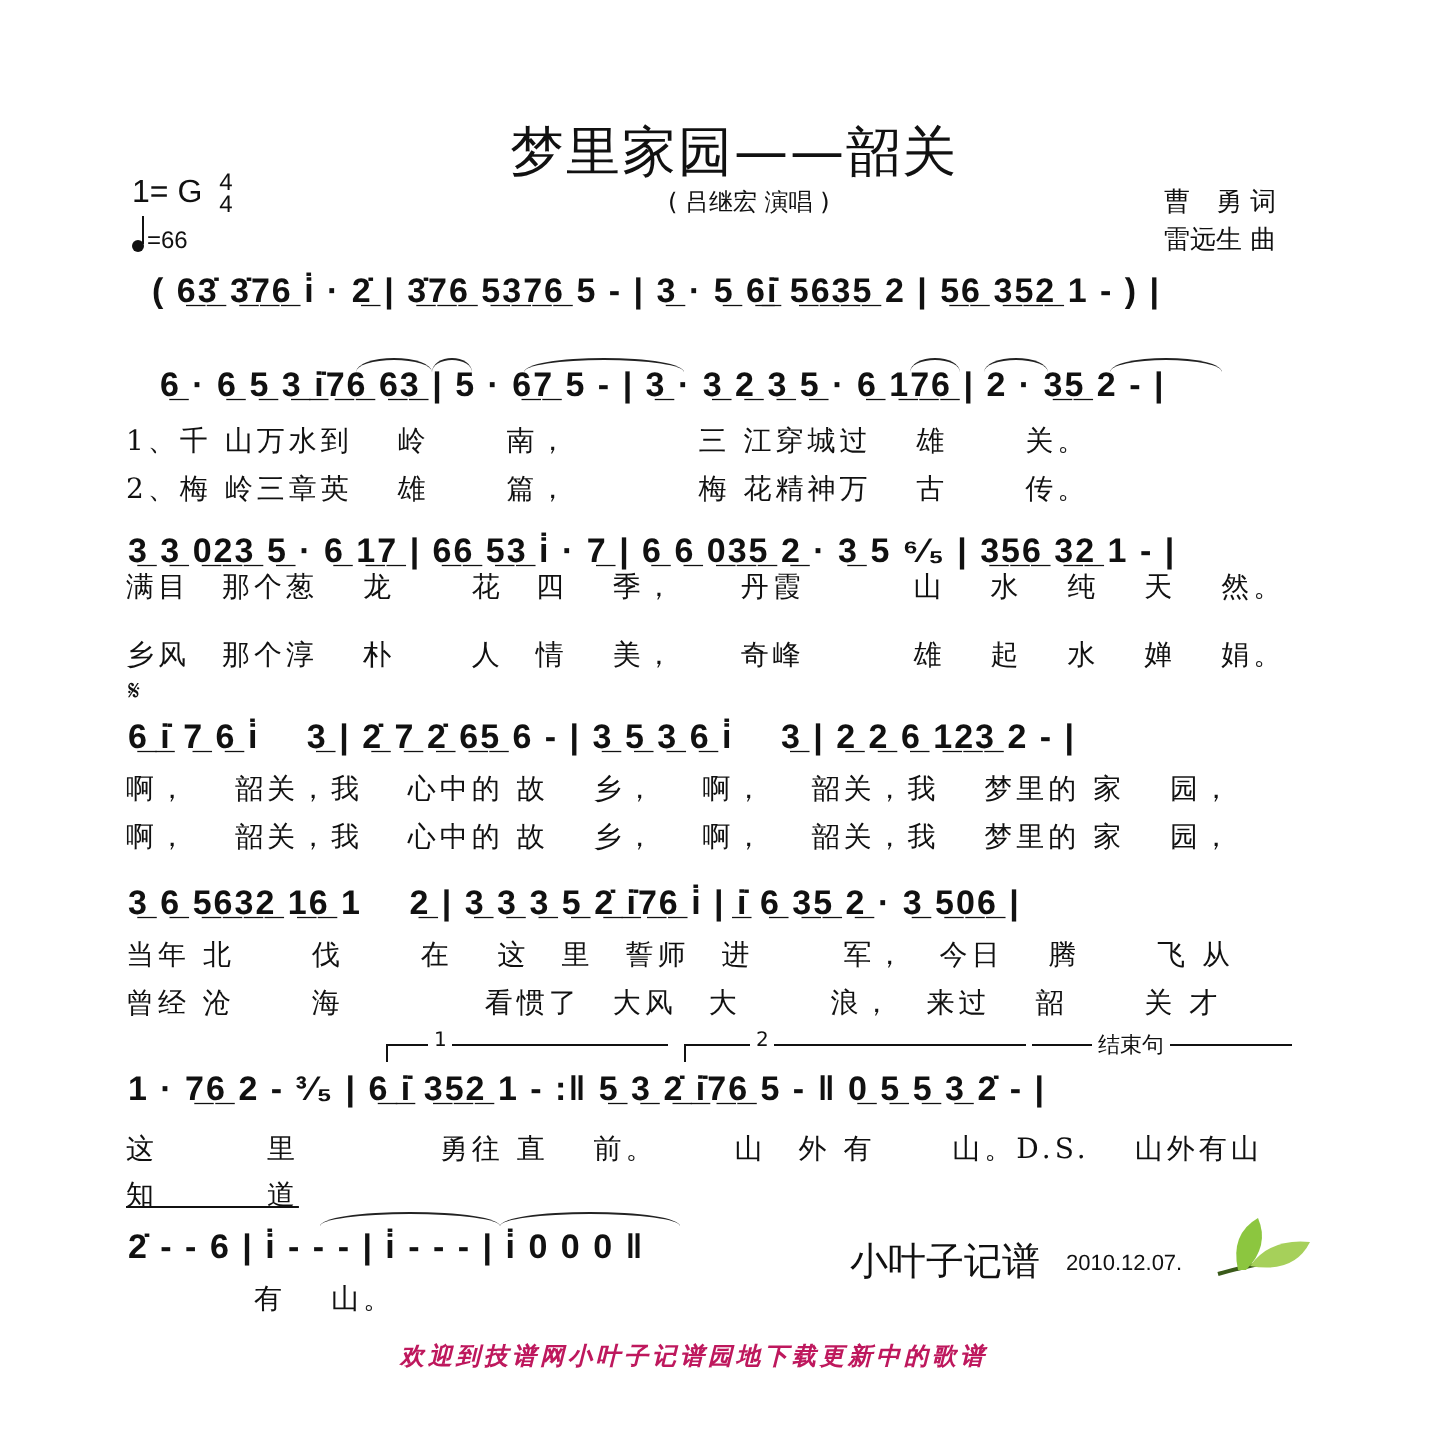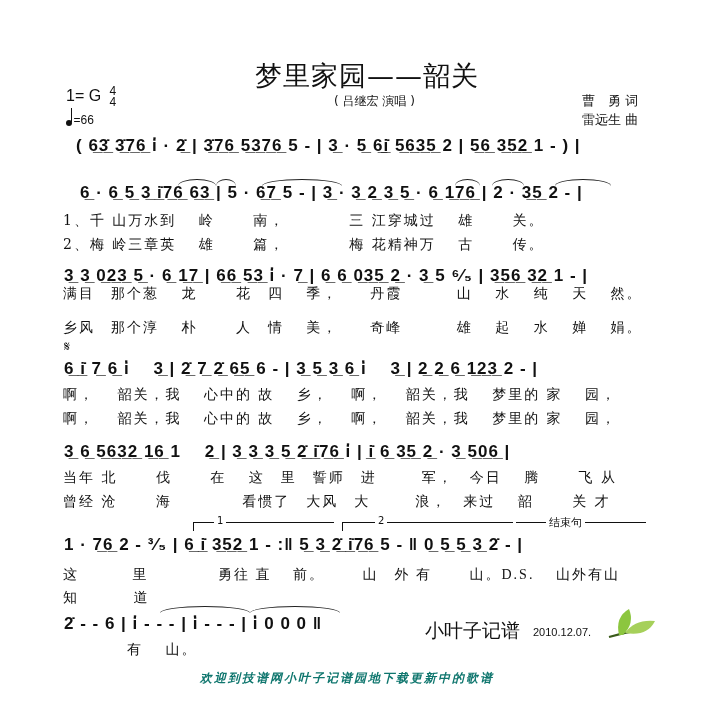--- a/index.html
+++ b/index.html
@@ -17,21 +17,21 @@
 
   .line { position:absolute; left:66px; font-family:"Liberation Sans", sans-serif; font-weight:bold; font-size:19px; white-space:nowrap; letter-spacing:1px; }
   .lyric { position:absolute; font-family:"DejaVu Serif", serif; font-size:14px; white-space:nowrap; letter-spacing:2px; }
 
   .slur { position:absolute; border-top:1.5px solid #222; border-radius:50% 50% 0 0 / 100% 100% 0 0; height:6px; }
   .volta { position:absolute; border-top:1px solid #111; border-left:1px solid #111; height:8px; font-size:10px; }
   .volta span { position:absolute; top:-8px; background:#fff; padding:0 3px; }
 
   .sig { font-family:"DejaVu Serif", serif; font-size:19px; font-weight:normal; }
   .date { font-size:11px; font-family:"Liberation Sans", sans-serif; }
-  .footer { left:200px; top:670px; color:#0f766e; font-size:12px; font-weight:bold; font-style:italic; letter-spacing:2px; white-space:nowrap; font-family:"DejaVu Serif", serif; }
+  .footer { left:200px; top:670px; color:#be185d; font-size:12px; font-weight:bold; font-style:italic; letter-spacing:2px; white-space:nowrap; font-family:"DejaVu Serif", serif; }
   .segno { left:64px; top:338px; font-size:14px; }
 </style>
 </head>
 <body>
 
 <div class="abs title">梦里家园——韶关</div>
 <div class="abs performer">( 吕继宏 演唱 )</div>
 <div class="abs credit" style="left:582px; top:92px;">曹　勇 词</div>
 <div class="abs credit" style="left:582px; top:111px;">雷远生 曲</div>
 
@@ -74,22 +74,22 @@
 <div class="volta" style="left:193px; top:522px; width:140px;">
     <span style="left:20px;">1</span>
   </div>
 <div class="volta" style="left:342px; top:522px; width:170px;">
     <span style="left:32px;">2</span>
   </div>
 <div class="volta" style="left:516px; top:522px; width:130px; border-left:none;">
     <span style="left:30px; font-size:11px;">结束句</span>
   </div>
 <div class="line" style="top:535px; left:64px; font-size:17px;">1 · 7̲6̲ 2 - ³⁄₅ | 6̲ i̲̇ 3̲5̲2̲ 1 - :‖ 5̲ 3̲ 2̲̇ i̲̇7̲6̲ 5 - ‖ 0̲ 5̲ 5̲ 3̲ 2̇ - |</div>
-<div class="lyric" style="left:63px; top:566px;font-family:Liberation Serif, serif;">这　　　 里　　　　 勇往 直　 前。　　 山　外 有　　 山。D.S.　 山外有山</div>
-<div class="lyric" style="left:63px; top:589px;">知　　　 道</div>
+<div class="lyric" style="left:63px; top:566px;">这　　　 里　　　　 勇往 直　 前。　　 山　外 有　　 山。D.S.　 山外有山</div>
+<div class="lyric" style="left:63px; top:589px;text-decoration:underline;">知　　　 道</div>
 
 <div class="slur" style="left:160px; top:606px; width:90px;"></div>
 <div class="slur" style="left:250px; top:606px; width:90px;"></div>
 <div class="line" style="top:614px; left:64px; font-size:17px;">2̇ - - 6 | i̇ - - - | i̇ - - - | i̇ 0 0 0 ‖</div>
 <div class="lyric" style="left:63px; top:641px;">　　　　有　 山。</div>
 
 <div class="abs sig" style="left:425px; top:618px;">小叶子记谱</div>
 <div class="abs date" style="left:533px; top:626px;">2010.12.07.</div>
 <div class="abs" style="left:605px; top:605px; width:70px; height:40px;">
   <svg width="70" height="40" viewBox="0 0 70 40">

